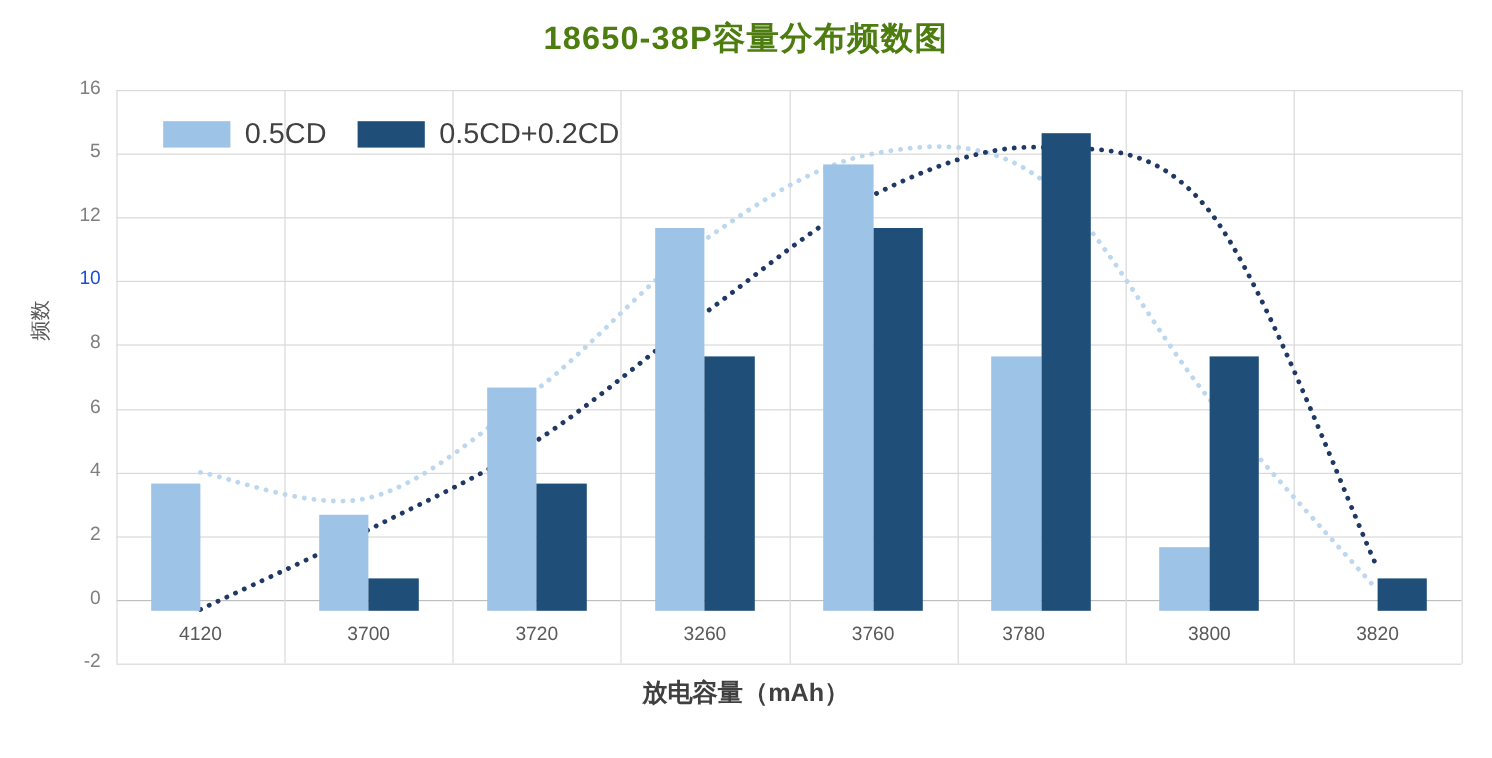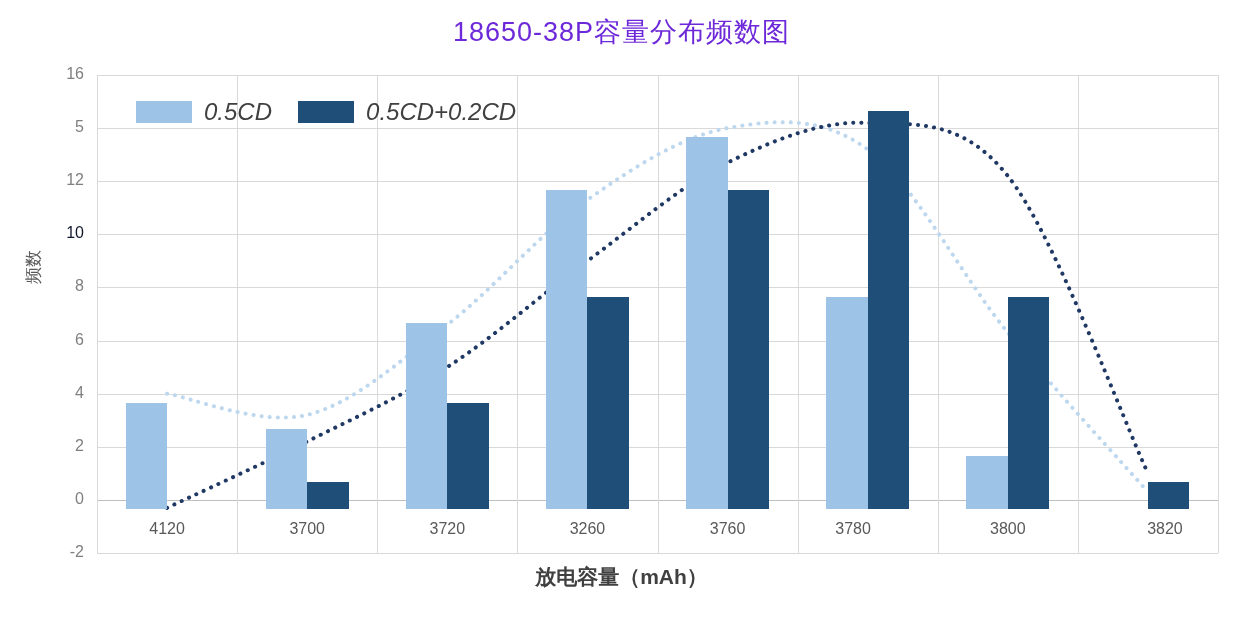--- a/index.html
+++ b/index.html
@@ -6,21 +6,21 @@
   body{
     width:1243px;height:632px;background:#ffffff;
     font-family:"Liberation Sans","DejaVu Sans",sans-serif;
     color:#595959;overflow:hidden;position:relative;
   }
   #chart-root{position:absolute;left:0;top:0;width:1243px;height:632px;}
 
   
   .chart-title{
     position:absolute;left:0;top:14px;width:1243px;text-align:center;
-    font-size:27px;color:#6d28d9;letter-spacing:1px;font-weight:400;
+    font-size:27px;color:#4d7c0f;letter-spacing:1px;font-weight:700;
   }
   .plot-frame{
     position:absolute;left:97px;top:75px;width:1121px;height:478px;
     box-sizing:border-box;
   }
 
   
   .hgrid{position:absolute;left:0;width:1121px;height:1px;background:#d9d9d9;}
   .hgrid.zero{background:#bfbfbf;height:1px;}
   .vgrid{position:absolute;top:0;width:1px;background:#d9d9d9;}
@@ -46,21 +46,21 @@
   .bar.s0{background:#9DC3E6;}
   .bar.s1{background:#1F4E79;}
 
   .bars-layer{position:absolute;left:97px;top:75px;width:1121px;height:434px;}
 
   
   .legend{
     position:absolute;left:136px;top:98px;display:flex;align-items:center;gap:26px;
     z-index:6;
   }
-  .legend-item{display:flex;align-items:center;gap:12px;font-style:italic;}
+  .legend-item{display:flex;align-items:center;gap:12px;}
   .legend-swatch{width:56px;height:22px;display:block;}
   .legend-swatch.s0{background:#9DC3E6;}
   .legend-swatch.s1{background:#1F4E79;}
   .legend-label{font-size:24px;color:#404040;white-space:nowrap;}
 
   .trend-svg{position:absolute;left:97px;top:75px;width:1121px;height:434px;overflow:visible;pointer-events:none;}
 </style>
 </head>
 <body>
 
@@ -91,21 +91,21 @@
         <div class="vgrid" style="left: 1121px; height: 478px;"></div>
       </div>
   </div>
 
   <div class="yaxis-title">频数</div>
 
   <div id="ylabels">
       <div style="position: absolute; left: 44px; width: 40px; text-align: right; font-size: 16px; color: rgb(127, 127, 127); top: 65px;">16</div>
       <div style="position: absolute; left: 44px; width: 40px; text-align: right; font-size: 16px; color: rgb(127, 127, 127); top: 118.111px;">5</div>
       <div style="position: absolute; left: 44px; width: 40px; text-align: right; font-size: 16px; color: rgb(127, 127, 127); top: 171.222px;">12</div>
-      <div style="position: absolute; left: 44px; width: 40px; text-align: right; font-size: 16px; color: #0f172a; top: 224.333px;">10</div>
+      <div style="position: absolute; left: 44px; width: 40px; text-align: right; font-size: 16px; color: #1d4ed8; top: 224.333px;">10</div>
       <div style="position: absolute; left: 44px; width: 40px; text-align: right; font-size: 16px; color: rgb(127, 127, 127); top: 277.444px;">8</div>
       <div style="position: absolute; left: 44px; width: 40px; text-align: right; font-size: 16px; color: rgb(127, 127, 127); top: 330.556px;">6</div>
       <div style="position: absolute; left: 44px; width: 40px; text-align: right; font-size: 16px; color: rgb(127, 127, 127); top: 383.667px;">4</div>
       <div style="position: absolute; left: 44px; width: 40px; text-align: right; font-size: 16px; color: rgb(127, 127, 127); top: 436.778px;">2</div>
       <div style="position: absolute; left: 44px; width: 40px; text-align: right; font-size: 16px; color: rgb(127, 127, 127); top: 489.889px;">0</div>
       <div style="position: absolute; left: 44px; width: 40px; text-align: right; font-size: 16px; color: rgb(127, 127, 127); top: 543px;">-2</div>
     </div>
 
   <svg class="trend-svg" id="trend-layer" viewBox="0 0 1121 434" preserveAspectRatio="none">
       <path d="M 70.0625 318.6666666666667 C 93.41666666666667 322.20740740740746, 163.47916666666666 351.41851851851857, 210.1875 339.91111111111115 C 256.8958333333333 328.40370370370374, 303.6041666666667 285.47222222222223, 350.3125 249.6222222222222 C 397.0208333333333 213.77222222222218, 443.7291666666667 157.56296296296293, 490.4375 124.81111111111107 C 537.1458333333334 92.05925925925922, 583.8541666666666 61.520370370370365, 630.5625 53.111111111111114 C 677.2708333333334 44.70185185185186, 723.9791666666666 40.27592592592595, 770.6875 74.35555555555557 C 817.3958333333334 108.43518518518519, 864.1041666666666 200.4944444444444, 910.8125 257.58888888888885 C 957.5208333333334 314.6833333333333, 1027.5833333333333 390.3666666666667, 1050.9375 416.9222222222222" fill="none" stroke="#BDD7EE" stroke-width="4" stroke-linecap="round" stroke-dasharray="0.1 8"></path>
@@ -130,21 +130,21 @@
     </div>
 
   <div id="xlabels">
       <div class="xtick" style="left: 97px; width: 140.125px;">4120</div>
       <div class="xtick" style="left: 237.125px; width: 140.125px;">3700</div>
       <div class="xtick" style="left: 377.25px; width: 140.125px;">3720</div>
       <div class="xtick" style="left: 517.375px; width: 140.125px;">3260</div>
       <div class="xtick" style="left: 657.5px; width: 140.125px;">3760</div>
       <div class="xtick" style="left: 783px; width: 140.125px;">3780</div>
       <div class="xtick" style="left: 937.75px; width: 140.125px;">3800</div>
-      <div class="xtick" style="left: 1077.88px; width: 140.125px; padding-left: 17px;">3820</div>
+      <div class="xtick" style="left: 1077.88px; width: 140.125px;">3820</div>
     </div>
 
   <div class="xaxis-title">放电容量（mAh）</div>
 
   <div class="legend" id="legend">
       <div class="legend-item">
         <span class="legend-swatch s0" style="background: rgb(157, 195, 230);"></span>
         <span class="legend-label">0.5CD</span>
       </div>
       <div class="legend-item">

